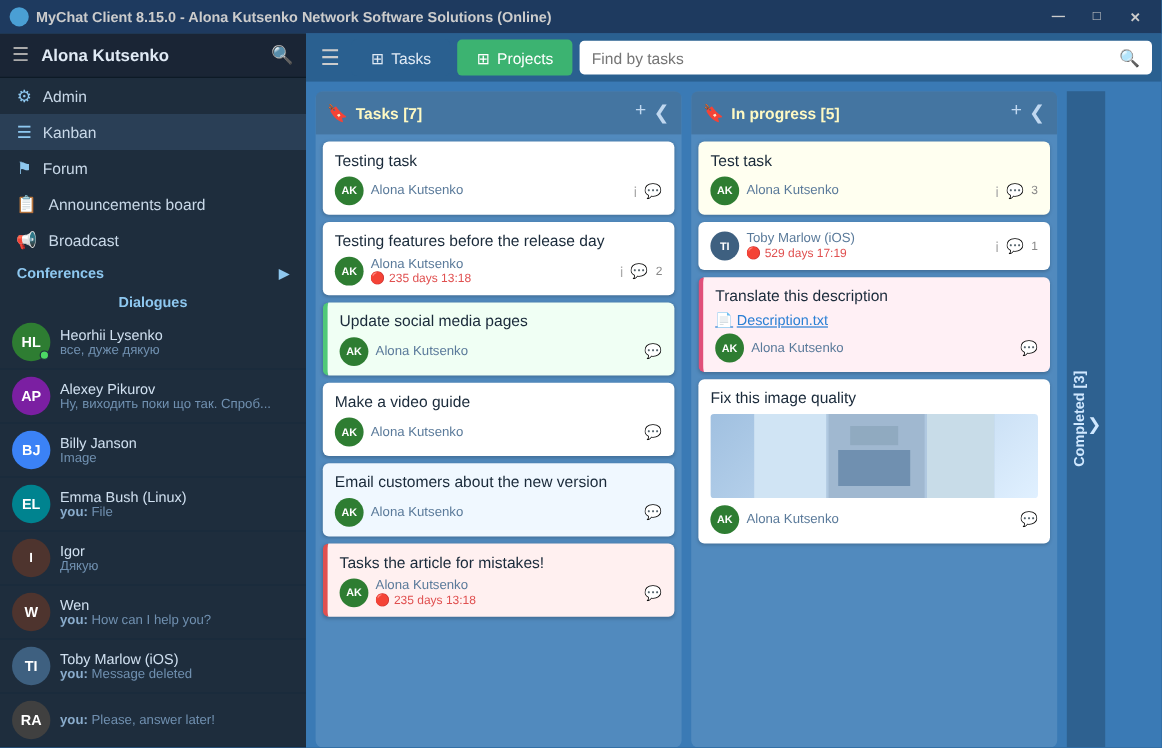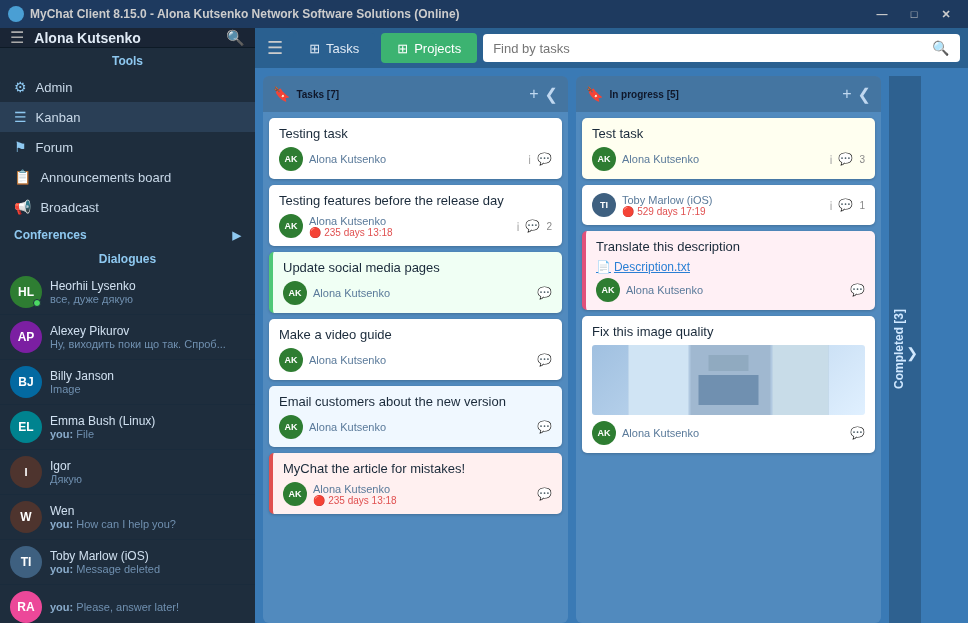--- a/index.html
+++ b/index.html
@@ -135,21 +135,21 @@
       background: rgba(255,255,255,0.12);
       border-radius: 6px;
       overflow: hidden;
     }
 
     .kanban-col-header {
       height: 36px; display: flex; align-items: center; padding: 0 10px;
       background: rgba(0,0,0,0.15); gap: 6px; flex-shrink: 0;
     }
     .kanban-col-header .col-flag { font-size: 14px; }
-    .kanban-col-header .col-title { font-size: 10px; font-weight: bold; color: #0f172a; flex: 1; }
+    .kanban-col-header .col-title { font-size: 13px; font-weight: bold; color: #fef9c3; flex: 1; }
     .kanban-col-header .col-actions { display: flex; gap: 6px; color: #c0d8f0; font-size: 16px; cursor: pointer; }
 
     .kanban-cards { flex: 1; overflow-y: auto; padding: 6px; display: flex; flex-direction: column; gap: 6px; }
     .kanban-cards::-webkit-scrollbar { width: 4px; }
     .kanban-cards::-webkit-scrollbar-thumb { background: rgba(255,255,255,0.3); border-radius: 2px; }
 
     .kanban-card {
       background: #fff; border-radius: 5px; padding: 8px 10px;
       box-shadow: 0 1px 3px rgba(0,0,0,0.2);
     }
@@ -206,21 +206,20 @@
 
 <div id="main">
 
   <div id="sidebar">
     <div id="sidebar-header">
       <span class="hamburger">☰</span>
       <span class="username">Alona Kutsenko</span>
       <span class="search-icon">🔍</span>
     </div>
 
-    <div class="sidebar-section-title">Tools</div>
 
     <div class="sidebar-nav-item">
       <span class="nav-icon">⚙</span>
       <span>Admin</span>
     </div>
     <div class="sidebar-nav-item active">
       <span class="nav-icon">☰</span>
       <span>Kanban</span>
     </div>
     <div class="sidebar-nav-item">
@@ -253,21 +252,21 @@
       </div>
     </div>
     <div class="dialogue-item">
       <div class="dialogue-avatar" style="background:#7b1fa2">AP</div>
       <div class="dialogue-info">
         <div class="dialogue-name">Alexey Pikurov</div>
         <div class="dialogue-preview">Ну, виходить поки що так. Спроб...</div>
       </div>
     </div>
     <div class="dialogue-item">
-      <div class="dialogue-avatar" style="background:#0369a1">BJ</div>
+      <div class="dialogue-avatar" style="background:#3b82f6">BJ</div>
       <div class="dialogue-info">
         <div class="dialogue-name">Billy Janson</div>
         <div class="dialogue-preview">Image</div>
       </div>
     </div>
     <div class="dialogue-item">
       <div class="dialogue-avatar" style="background:#00838f">EL</div>
       <div class="dialogue-info">
         <div class="dialogue-name">Emma Bush (Linux)</div>
         <div class="dialogue-preview"><span class="preview-bold">you:</span> File</div>
@@ -288,21 +287,21 @@
       </div>
     </div>
     <div class="dialogue-item">
       <div class="dialogue-avatar" style="background:#3e6080">TI</div>
       <div class="dialogue-info">
         <div class="dialogue-name">Toby Marlow (iOS)</div>
         <div class="dialogue-preview"><span class="preview-bold">you:</span> Message deleted</div>
       </div>
     </div>
     <div class="dialogue-item">
-      <div class="dialogue-avatar" style="background:#ec4899">RA</div>
+      <div class="dialogue-avatar" style="background:#404040">RA</div>
       <div class="dialogue-info">
         <div class="dialogue-preview"><span class="preview-bold">you:</span> Please, answer later!</div>
       </div>
     </div>
 
   </div>
 
   <div id="content">
 
     <div id="topbar">
@@ -389,21 +388,21 @@
             <div class="card-meta">
               <div class="card-avatar" style="background:#2e7d32">AK</div>
               <span class="card-name">Alona Kutsenko</span>
               <div class="card-icons">
                 <span>💬</span>
               </div>
             </div>
           </div>
 
           <div class="kanban-card red-bg">
-            <div class="card-title">MyChat the article for mistakes!</div>
+            <div class="card-title">Tasks the article for mistakes!</div>
             <div class="card-meta">
               <div class="card-avatar" style="background:#2e7d32">AK</div>
               <div style="flex:1">
                 <div class="card-name">Alona Kutsenko</div>
                 <div class="card-timestamp">🔴 235 days 13:18</div>
               </div>
               <div class="card-icons">
                 <span>💬</span>
               </div>
             </div>

